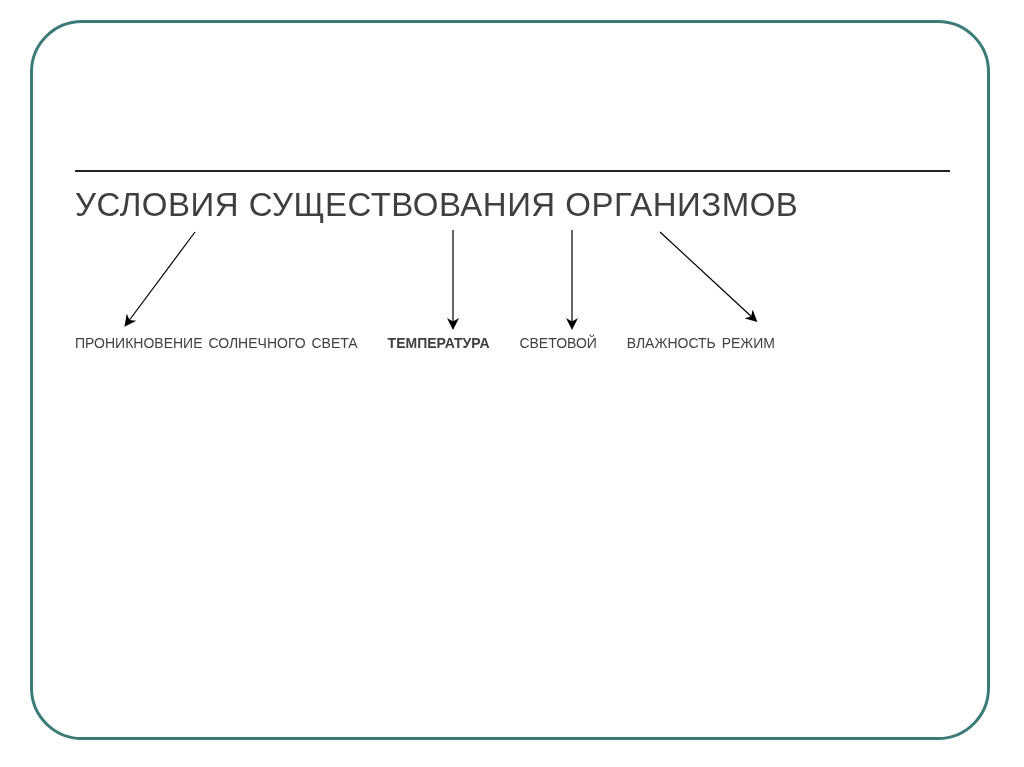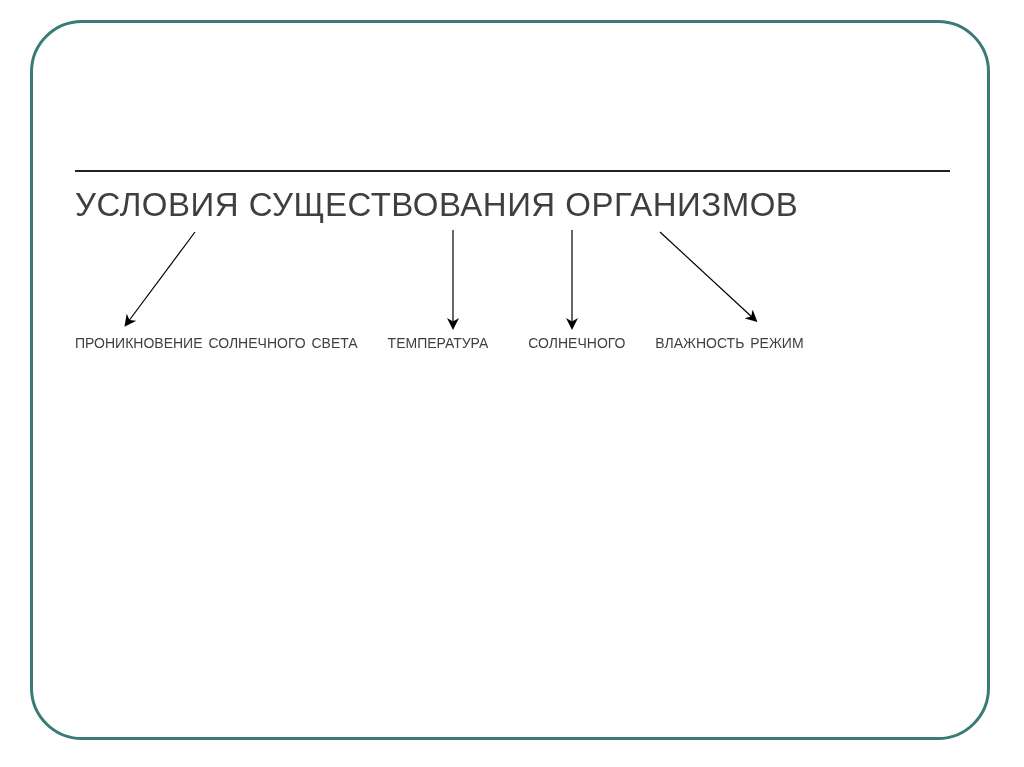--- a/index.html
+++ b/index.html
@@ -72,22 +72,22 @@
 <body>
 
 <div class="slide-frame"></div>
 
 <div class="hr-line"></div>
 
 <div class="title">УСЛОВИЯ СУЩЕСТВОВАНИЯ ОРГАНИЗМОВ</div>
 
 <div class="sub-labels">
   <span style="margin-right:24px;">ПРОНИКНОВЕНИЕ СОЛНЕЧНОГО СВЕТА</span>
-  <span style="margin-right:34px;">ТЕМПЕРАТУРА</span>
-  <span style="margin-right:24px;">СОЛНЕЧНОГО</span>
+  <span style="margin-right:24px;font-weight:bold;">ТЕМПЕРАТУРА</span>
+  <span style="margin-right:24px;">СВЕТОВОЙ</span>
   <span>ВЛАЖНОСТЬ РЕЖИМ</span>
 </div>
 
 <svg class="arrows-svg" viewBox="0 0 1024 767">
   <defs>
     <marker id="arrowhead" markerWidth="10" markerHeight="10" refX="5" refY="5" orient="auto">
       <path d="M0,0 L10,5 L0,10 L3,5 Z"></path>
     </marker>
   </defs>
 

